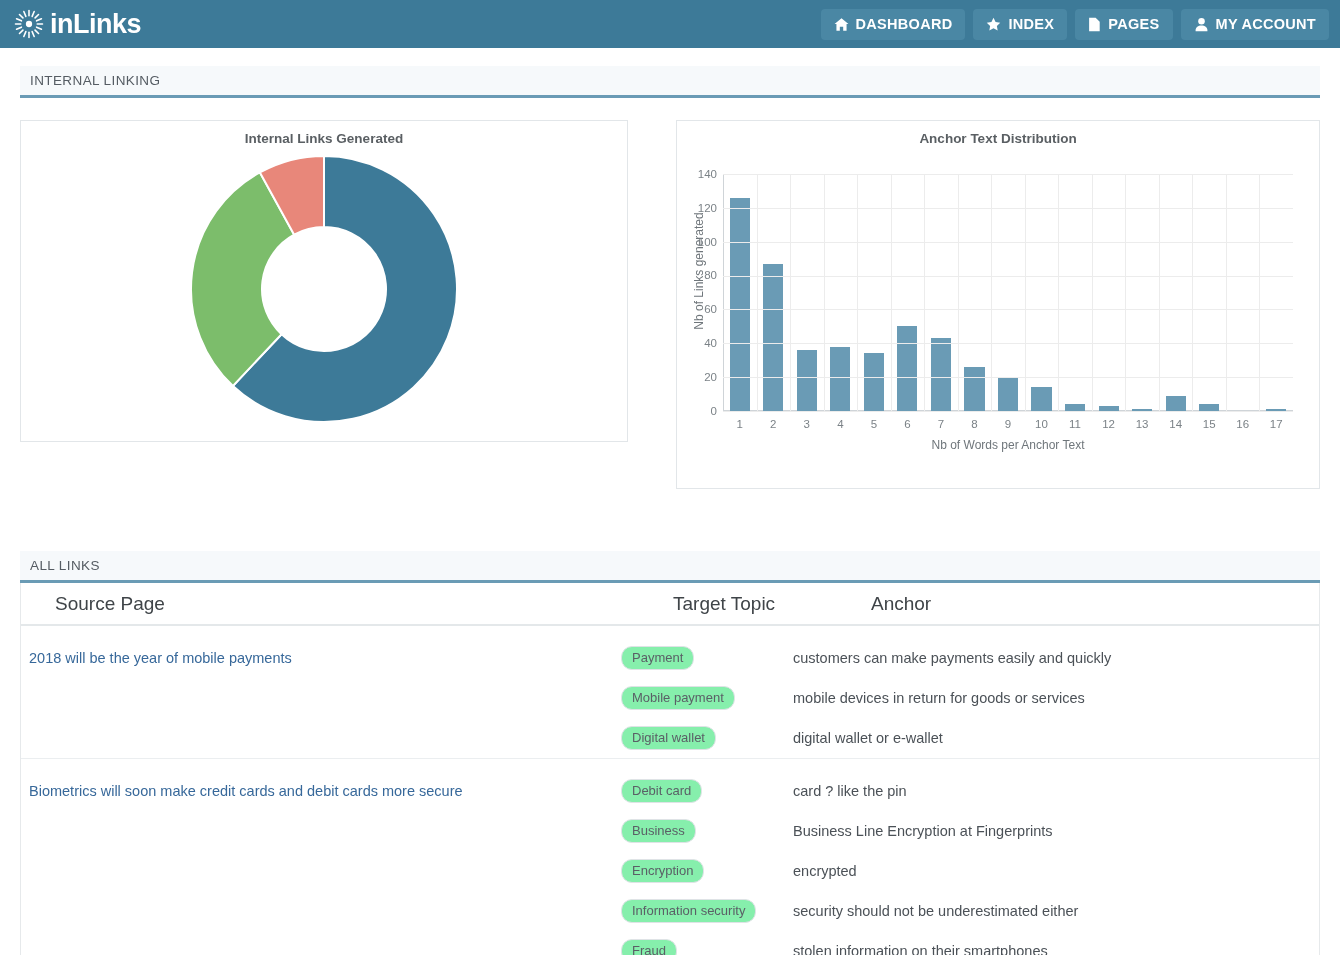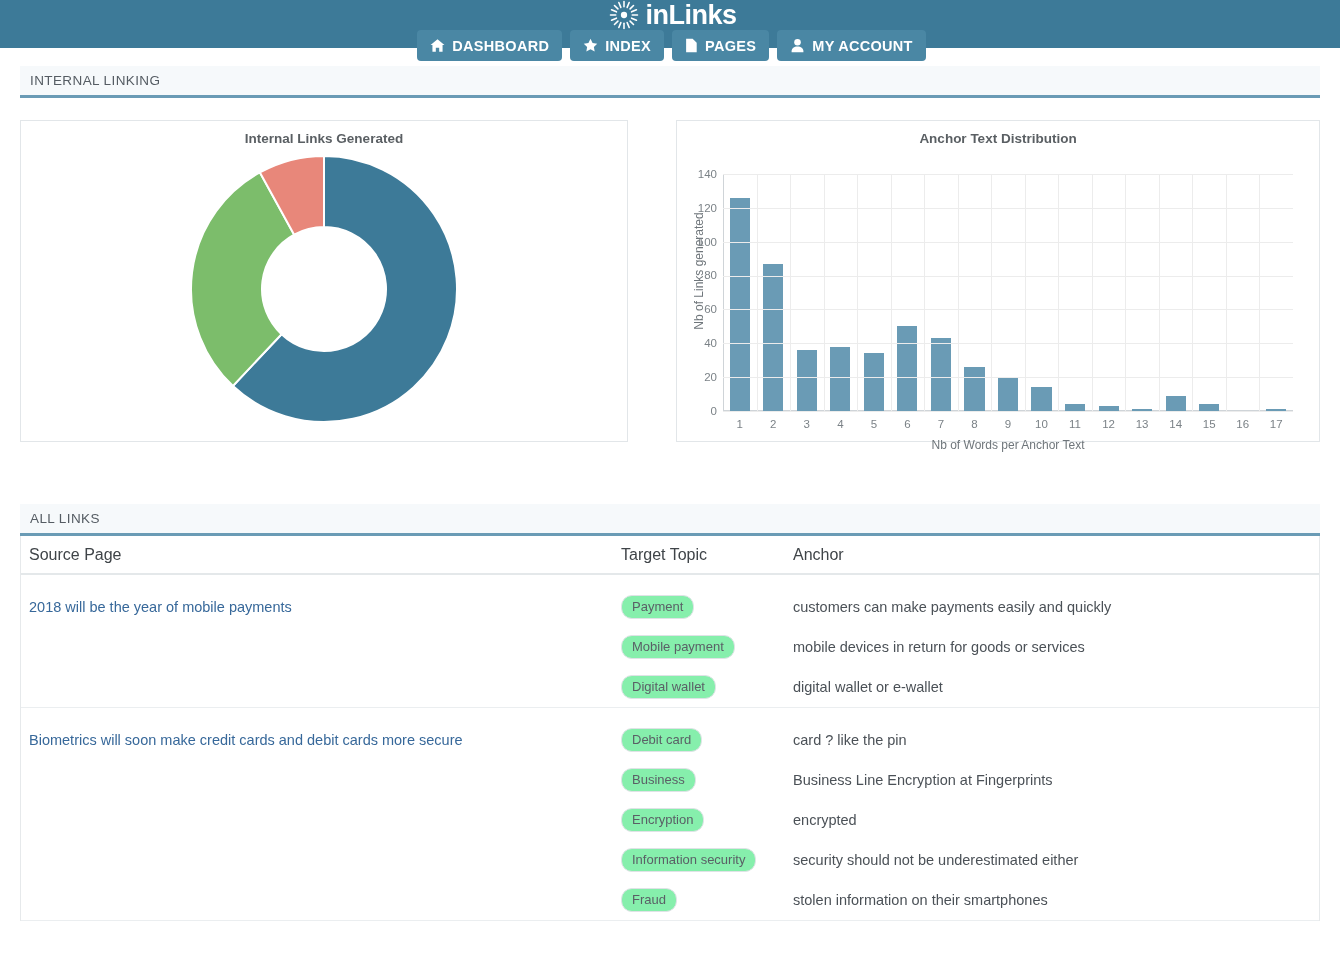--- a/index.html
+++ b/index.html
@@ -13,21 +13,20 @@
 
   
   .topbar {
     height: 48px;
     background: #3d7a98;
     display: flex;
     align-items: center;
     justify-content: space-between;
     padding: 0 8px 0 14px;
     position: relative;
-    flex-direction: column;
   }
   .brand { display: flex; align-items: center; gap: 6px; }
   .brand-mark { width: 30px; height: 30px; display:block; }
   .brand-text {
     color: #ffffff;
     font-size: 27px;
     font-weight: 600;
     letter-spacing: -0.5px;
     line-height: 1;
   }
@@ -68,21 +67,21 @@
     display: flex;
     gap: 32px;
     margin: 22px 20px 0 20px;
   }
   .card {
     background: #ffffff;
     border: 1px solid #e2e6e9;
     position: relative;
   }
   .card.left  { width: 646px; height: 322px; }
-  .card.right { width: 644px; height: 322px; margin-left: 16px; }
+  .card.right { width: 644px; height: 369px; margin-left: 16px; }
   .card-title {
     text-align: center;
     font-size: 13.5px;
     font-weight: bold;
     color: #5a5f63;
     padding-top: 10px;
   }
 
   
   .donut-wrap { display:flex; justify-content:center; align-items:center; margin-top:4px;}
@@ -156,22 +155,23 @@
     margin: 0 20px;
     border-left: 1px solid #e6e9eb;
     border-right: 1px solid #e6e9eb;
   }
   .thead {
     display: flex;
     border-bottom: 2px solid #e4e8ea;
     padding: 10px 0 9px 0;
   }
   .th {
-    font-size: 16px;
+    font-size: 19px;
     color: #3f4448;
+    margin-left: 26px;
   }
   .col-src   { width: 600px; padding-left: 8px; }
   .col-topic { width: 172px; }
   .col-anchor{ flex: 1; }
 
   .group { border-bottom: 1px solid #ebeef0; margin-top: 12px; }
   .grow { display: flex; align-items: center; min-height: 40px; }
   .srccell { width: 600px; padding-left: 8px; }
   .srclink {
     color: #37689a;

